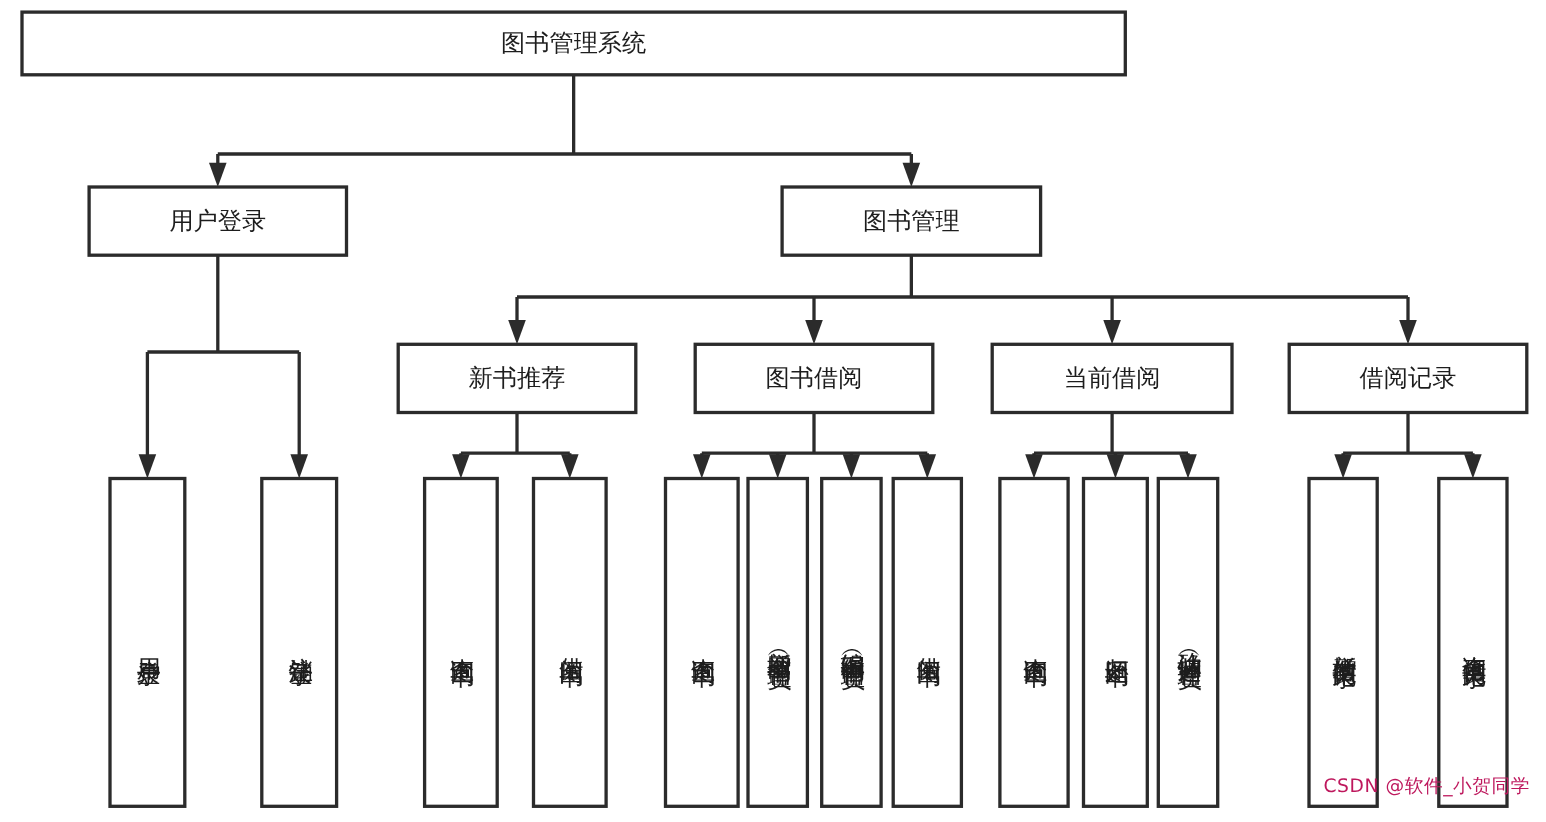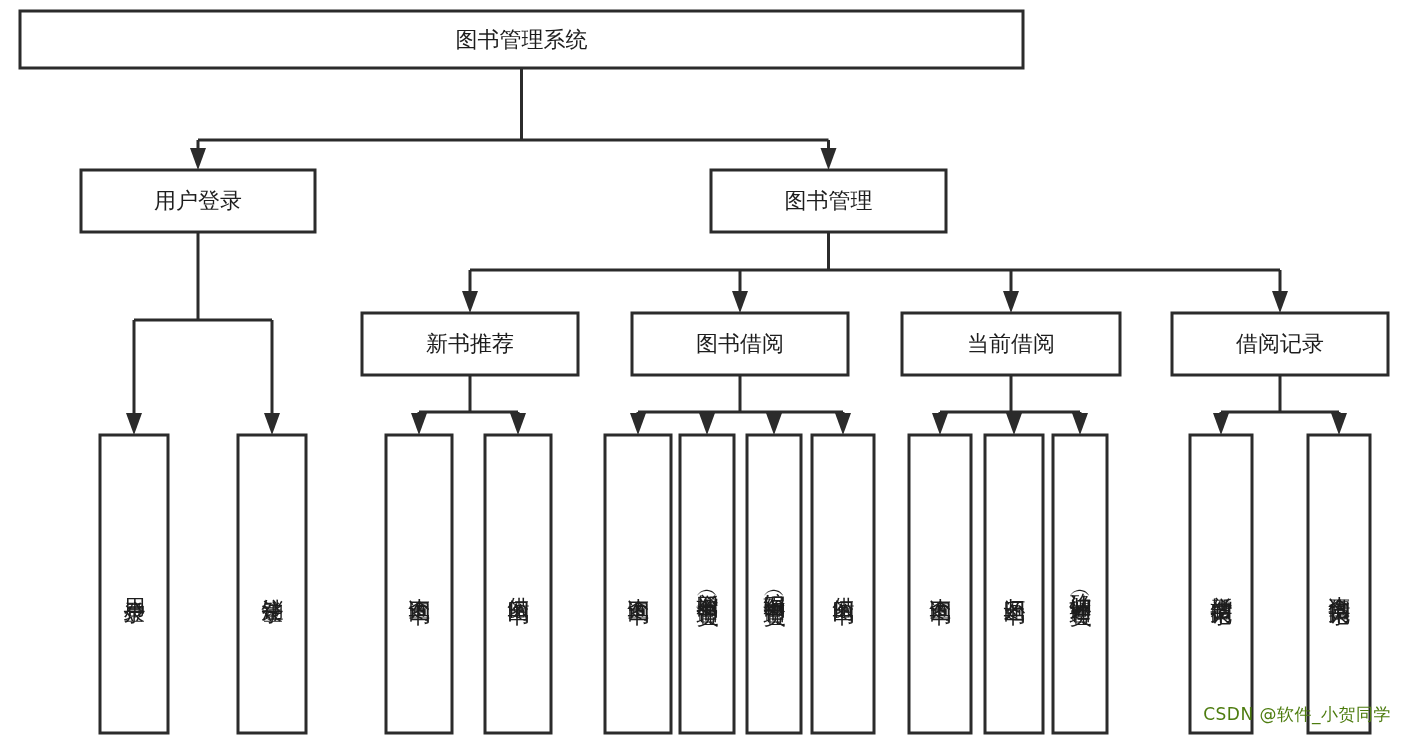--- a/index.html
+++ b/index.html
@@ -69,21 +69,21 @@
   .leaf-hit {
     position: absolute;
     background: transparent;
   }
   .watermark {
     position: absolute;
     right: 14px;
     bottom: 6px;
     font-family: "DejaVu Sans", "Liberation Sans", sans-serif;
     font-size: 17px;
-    color: #4d7c0f;
+    color: #be185d;
     letter-spacing: 0.5px;
     white-space: nowrap;
     user-select: none;
   }
 </style>
 </head>
 <body>
 
 <div id="diagram-root">
 

